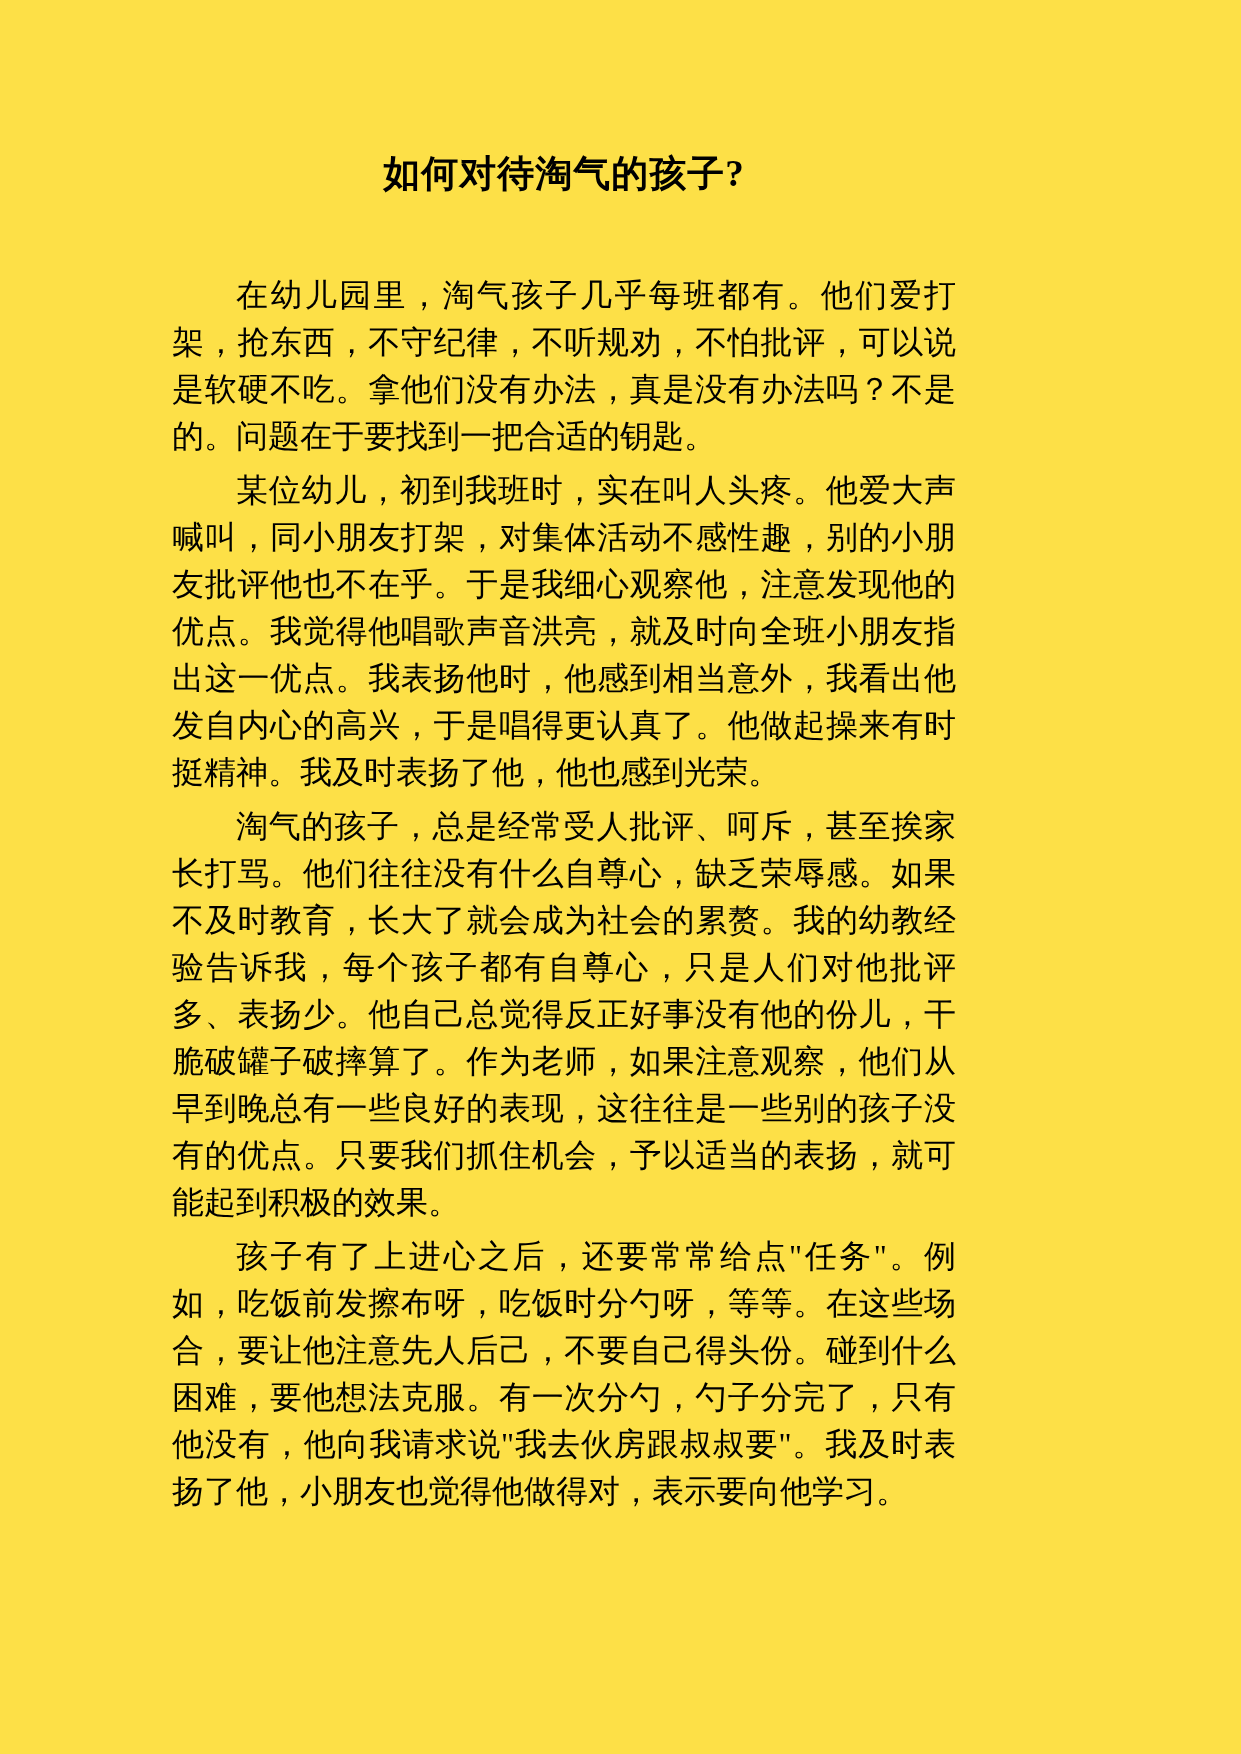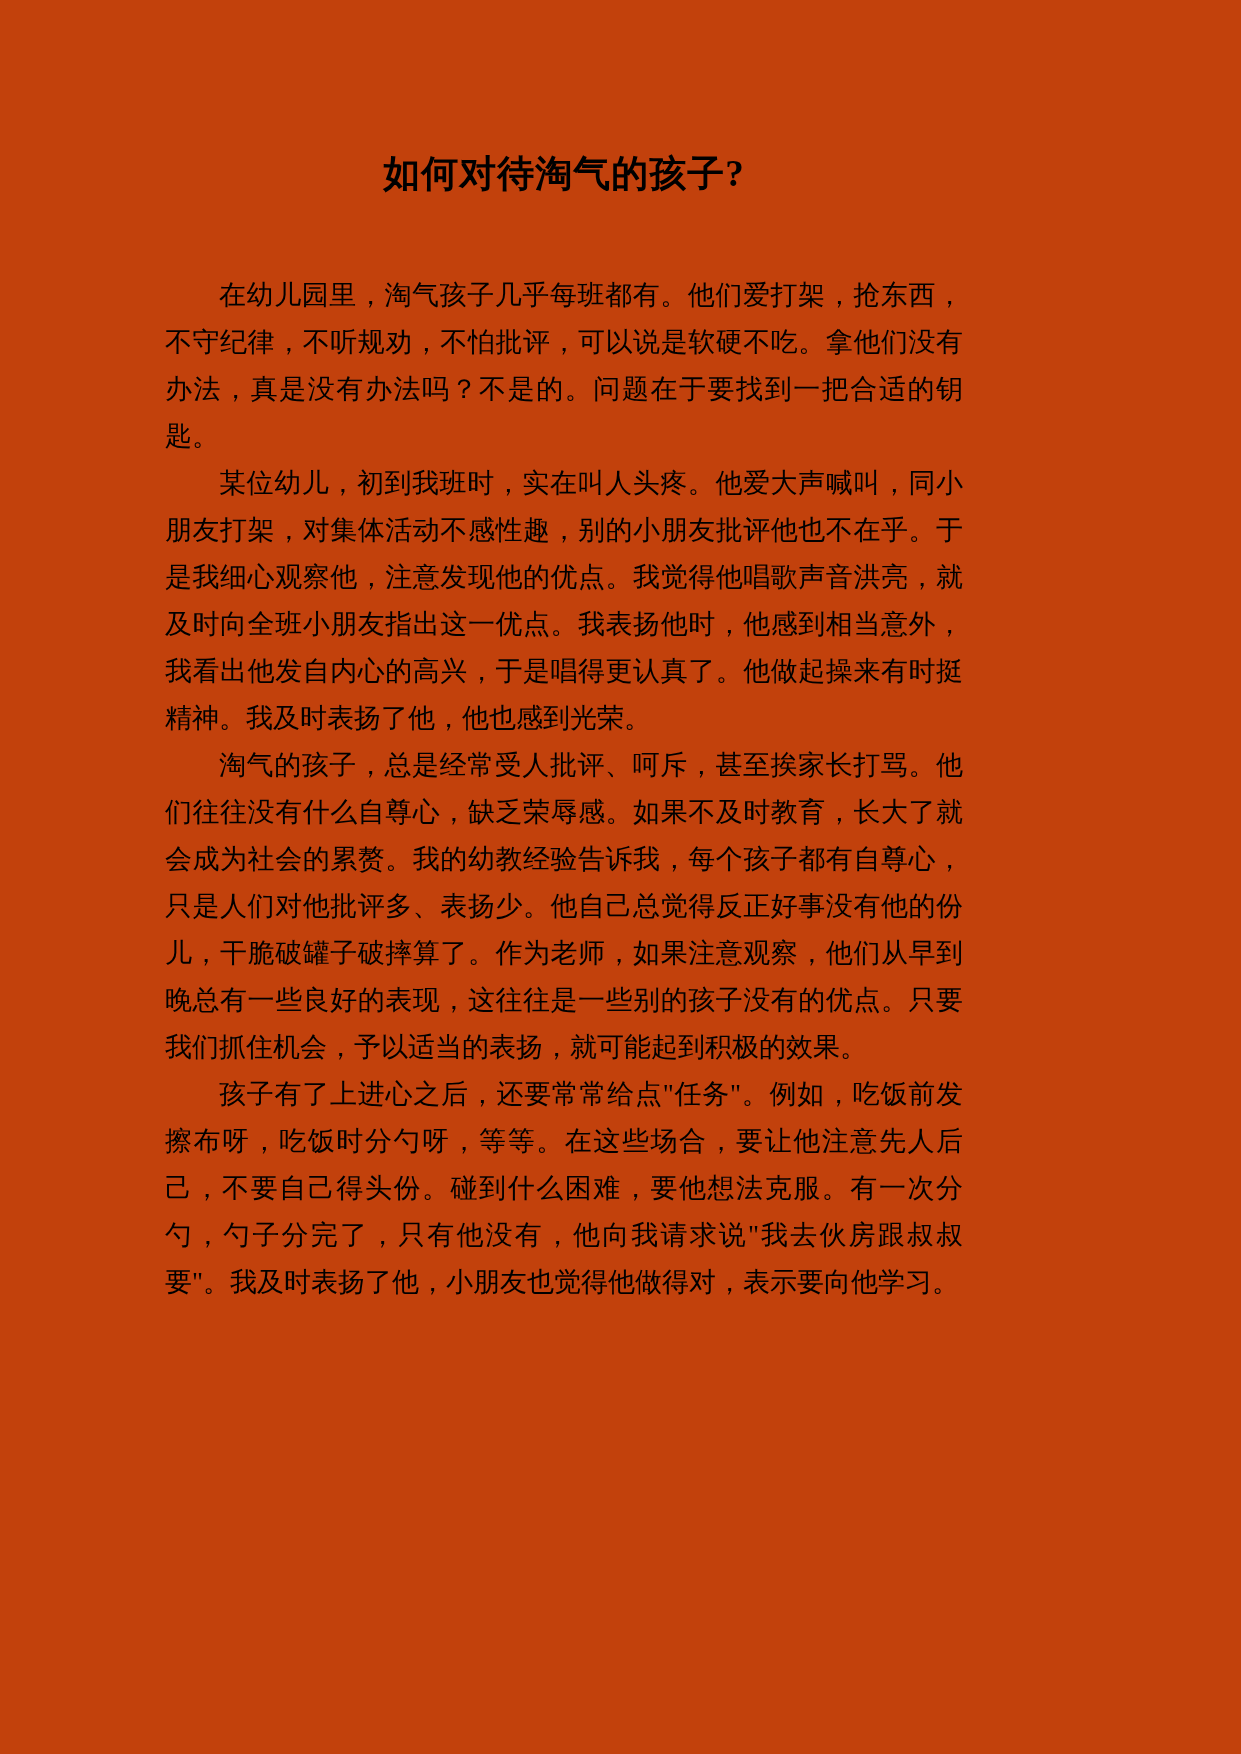--- a/index.html
+++ b/index.html
@@ -4,21 +4,21 @@
 <style>
   html, body {
     margin: 0;
     padding: 0;
     background: #ffffff;
   }
   .page {
     position: relative;
     width: 1241px;
     height: 1754px;
-    background: #c2410c;
+    background: #fde047;
     color: #000000;
     font-family: "Liberation Serif", "DejaVu Serif", serif;
     overflow: hidden;
     box-sizing: border-box;
   }
   .content {
     position: absolute;
     left: 165px;
     top: 0;
     width: 798px;
@@ -29,22 +29,22 @@
     text-align: center;
     font-size: 37px;
     font-weight: bold;
     letter-spacing: 1px;
     line-height: 1.4;
   }
   .body-text {
     margin-top: 72px;
   }
   .para {
-    margin: 0;
-    font-size: 27px;
+    margin: 7px;
+    font-size: 32px;
     line-height: 47px;
     text-align: justify;
     text-justify: inter-ideograph;
     text-indent: 2em;
     word-break: break-all;
   }
 </style>
 </head>
 <body>
 

